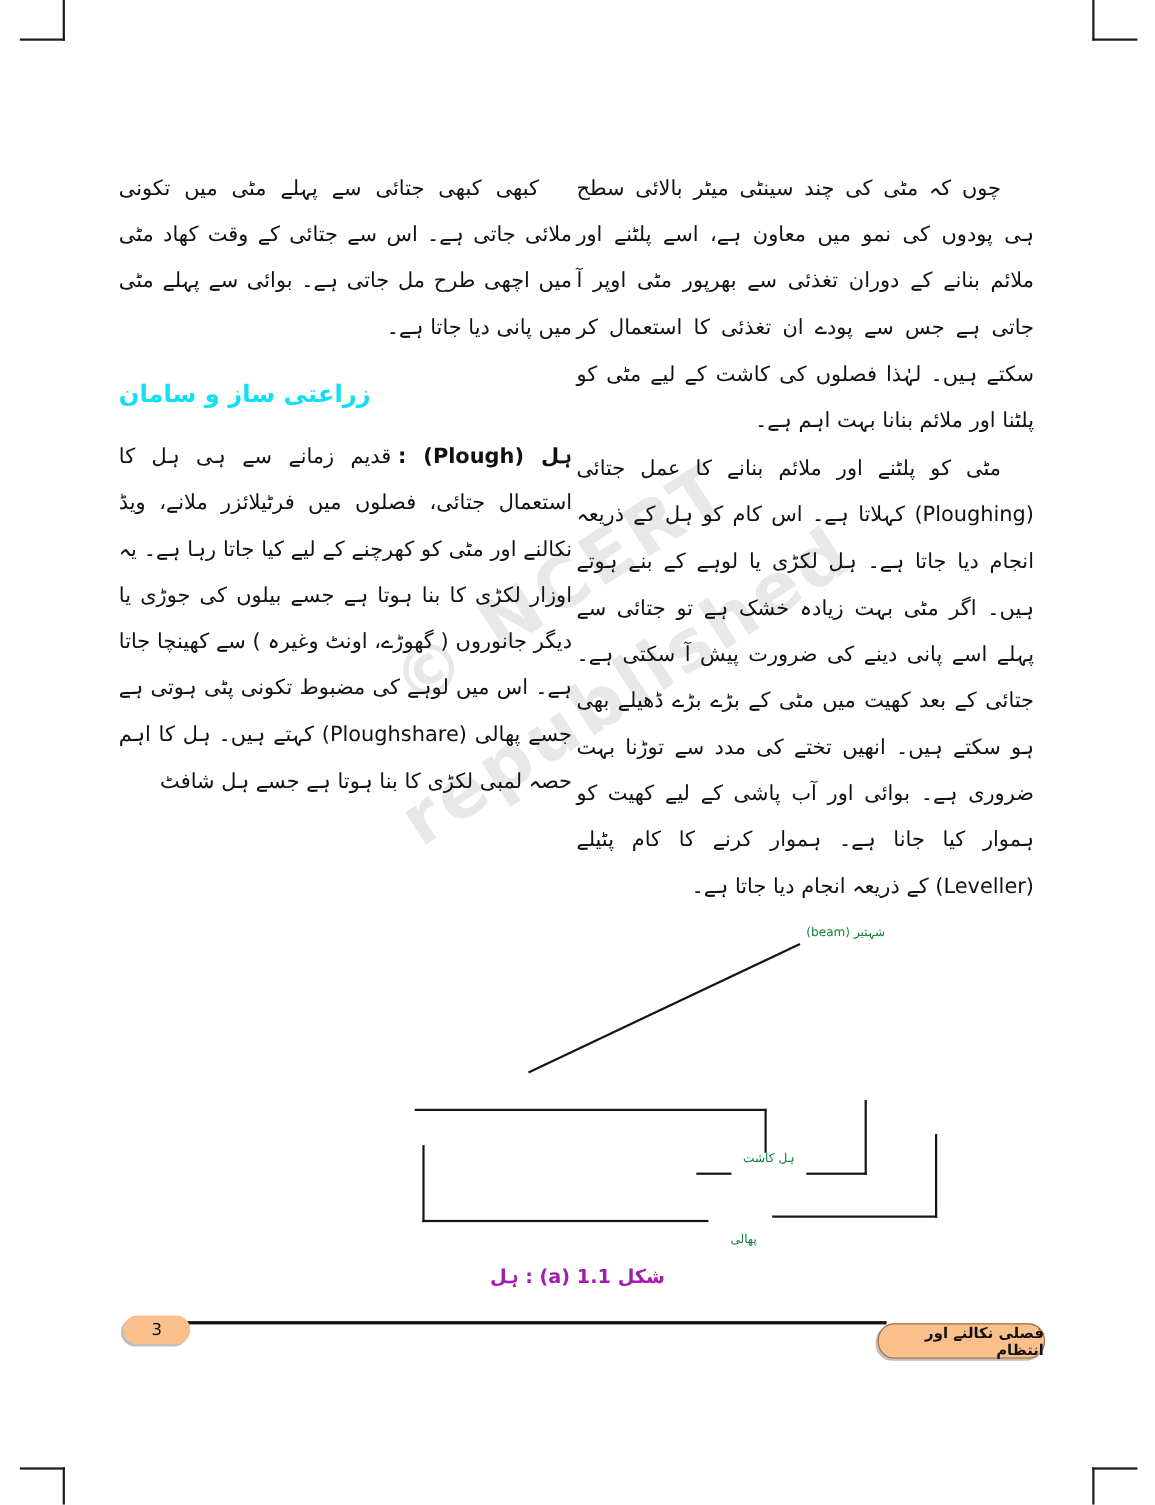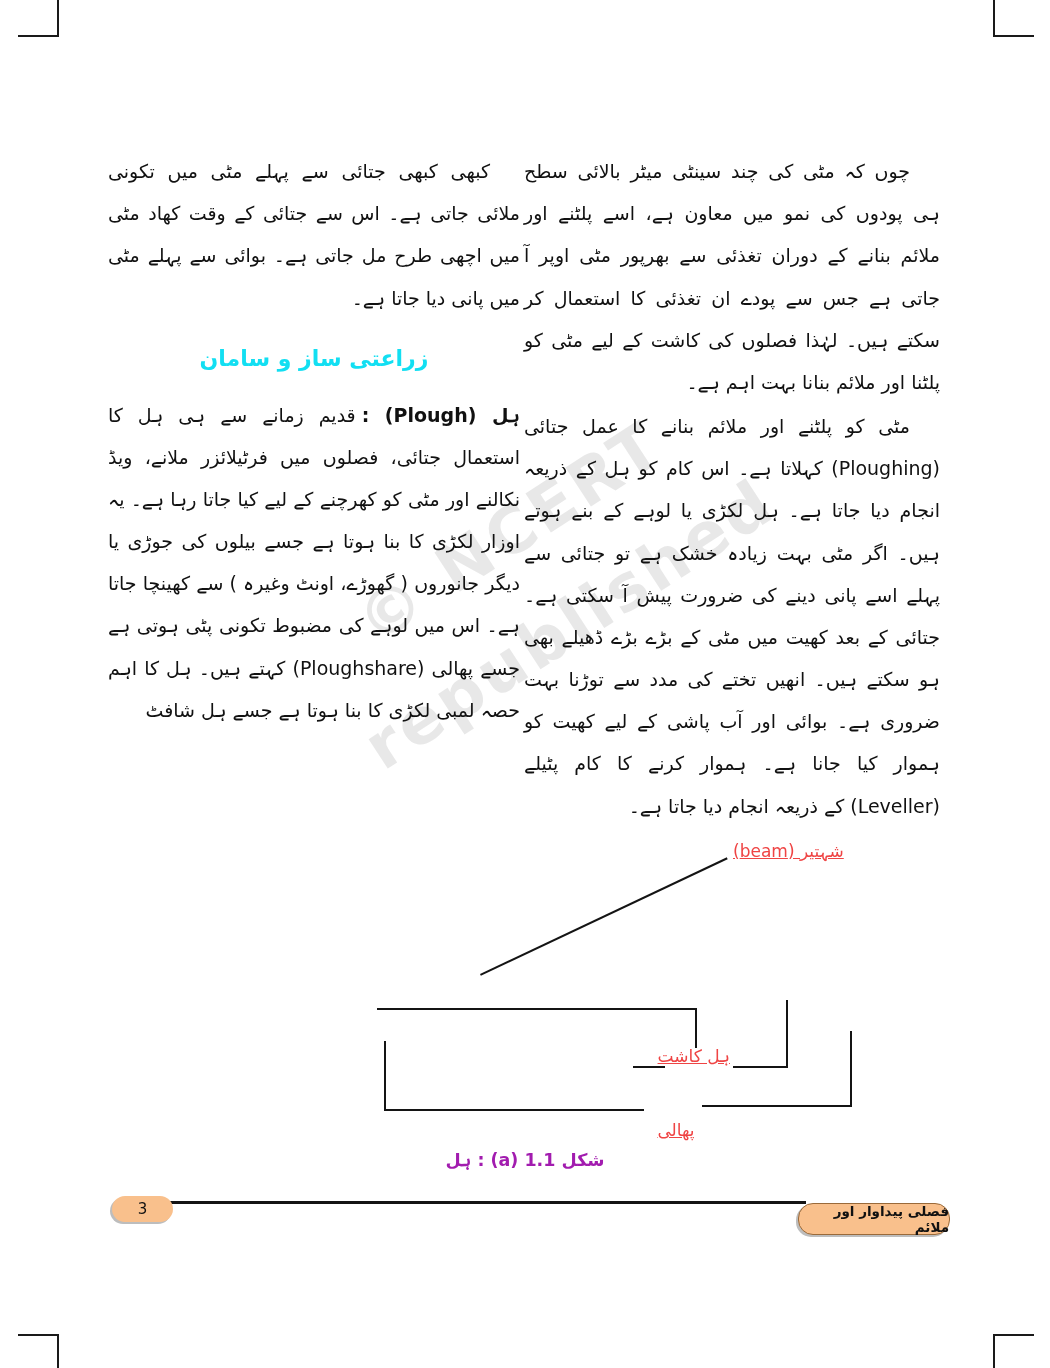--- a/index.html
+++ b/index.html
@@ -51,33 +51,32 @@
   #col-right { left: 524px; top: 150px; width: 416px; }
   #col-left  { left: 108px; top: 150px; width: 412px; }
   .col p { margin: 0 0 2px 0; }
   .col p.indent { text-indent: 30px; }
   .section-heading {
     color: #12dff2;
     font-weight: bold;
     font-size: 22px;
     margin: 16px 0 10px 0;
     direction: rtl;
-    text-align: center;
+    text-align: left;
   }
   .lead { font-weight: bold; margin-left: 6px; }
 
   
   .fig-line { position: absolute; background: #141414; }
   .fig-label {
     position: absolute;
     direction: rtl;
-    font-size: 17px;
-    color: #ef4444;
+    font-size: 11px;
+    color: #15803d;
     white-space: nowrap;
-    text-decoration: underline;
   }
   #beam-line {
     position: absolute;
     left: 480px; top: 974px;
     width: 273px; height: 0;
     border-top: 2px solid #141414;
     transform: rotate(-25.3deg);
     transform-origin: 0 0;
   }
   #fig-caption {
@@ -170,16 +169,16 @@
     <div class="fig-line" style="left:850px; top:1031px; width:2px; height:76px;"></div>
 
     <div id="fig-caption">شکل 1.1 (a) : ہل</div>
   </div>
 
   <div id="footer-rule"></div>
   <div id="page-number-pill" class="footer-pill">
     <span>3</span>
   </div>
   <div id="chapter-pill" class="footer-pill">
-    <span>فصلی پیداوار اور ملائم</span>
+    <span>فصلی نکالنے اور انتظام</span>
   </div>
 
 </div>
 
 </body></html>

